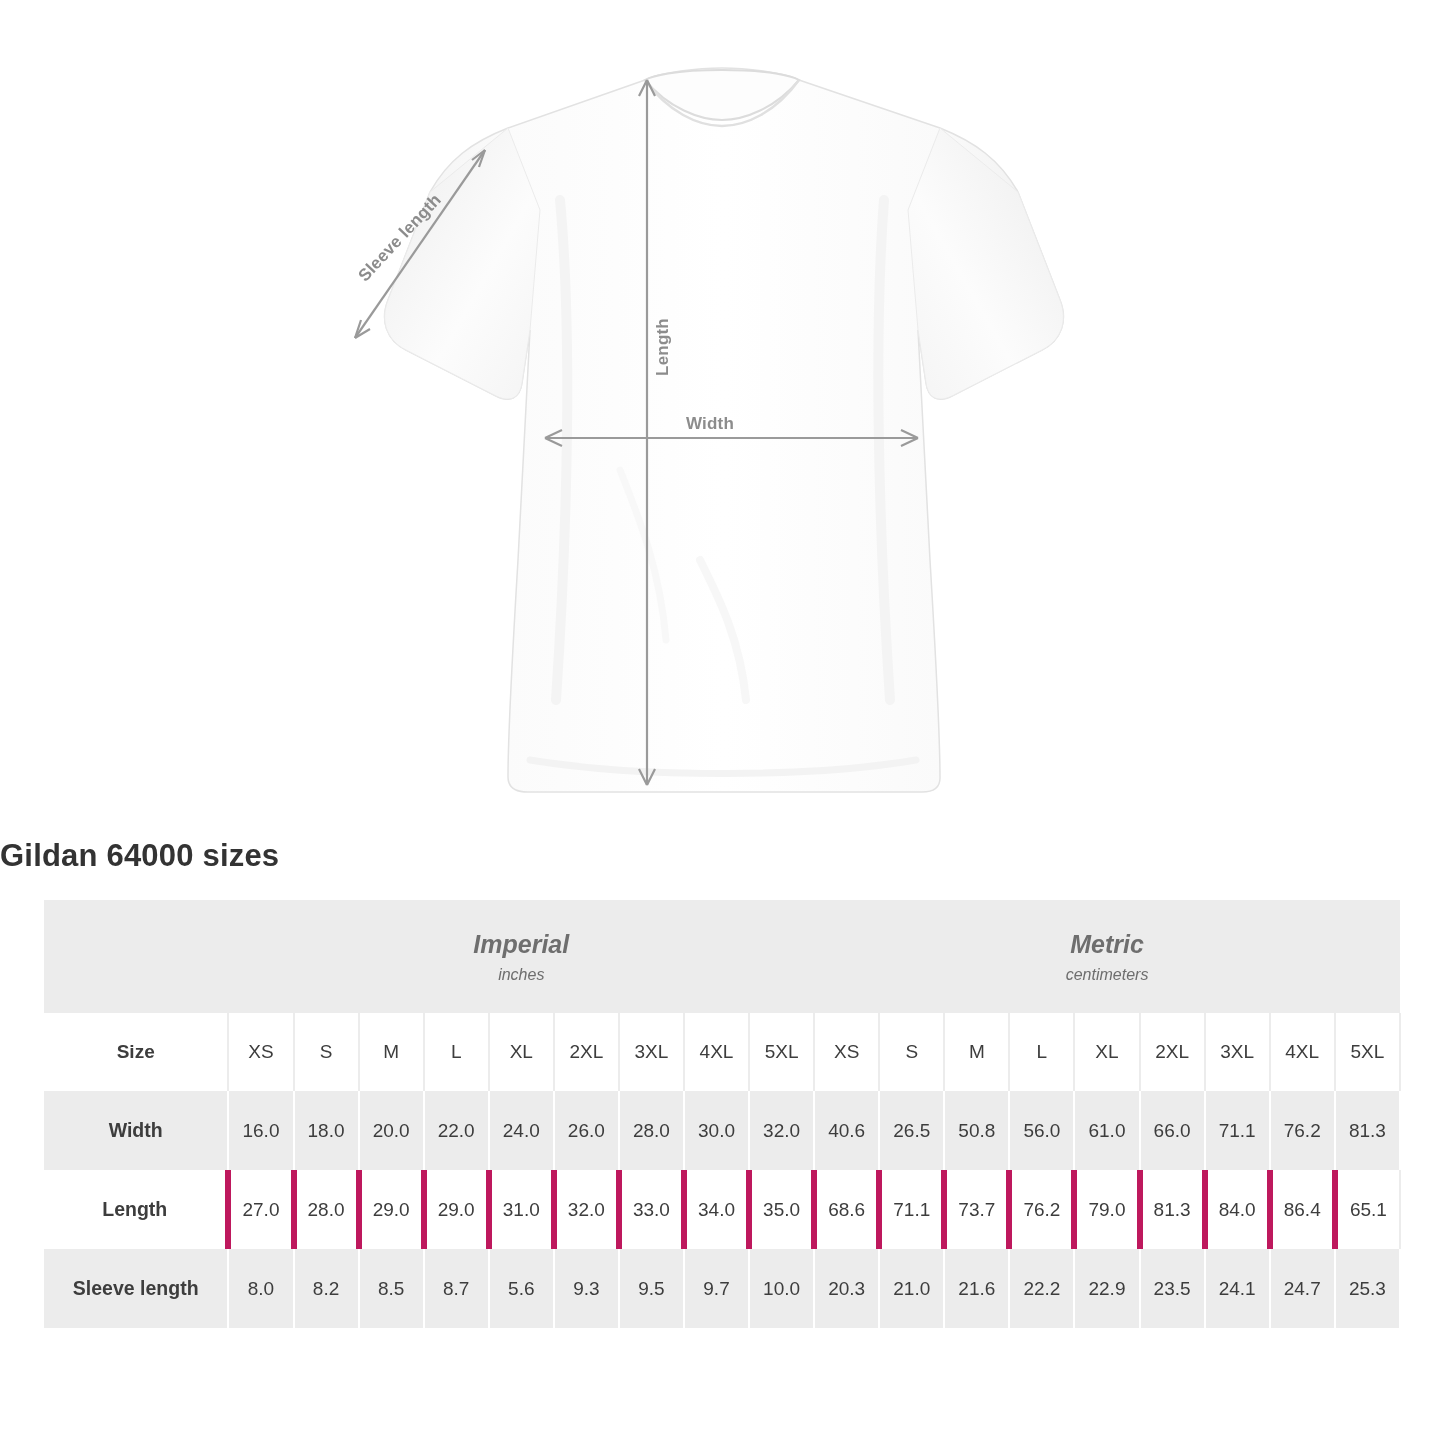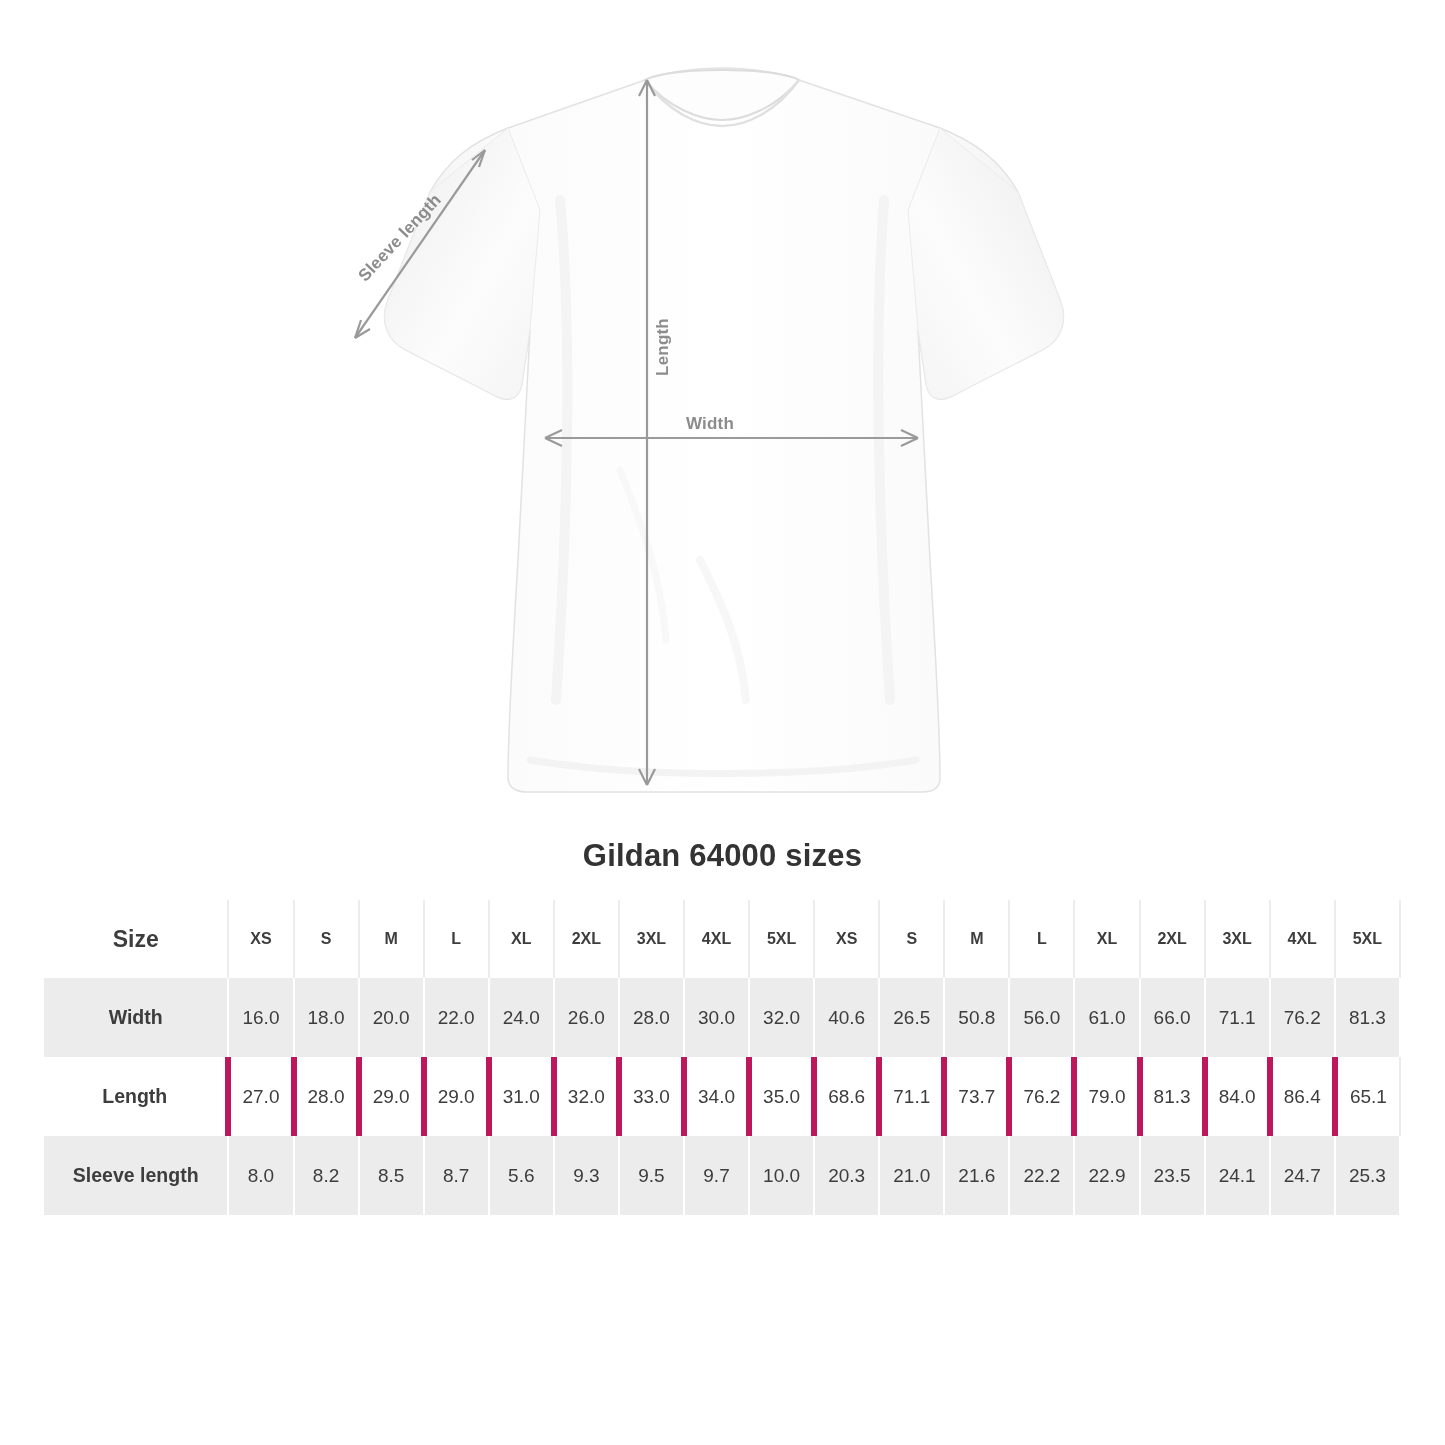--- a/index.html
+++ b/index.html
@@ -59,21 +59,20 @@
   }
   .label-width {
     left: 650px;
     top: 414px;
     width: 120px;
     text-align: center;
   }
 
   
   .title-block {
-    text-align: center;
     margin-top: 8px;
   }
   .chart-title {
     font-size: 31px;
     font-weight: bold;
     color: #333333;
     letter-spacing: 0.2px;
   }
   .chart-note {
     font-size: 17.5px;
@@ -111,26 +110,26 @@
   .unit-sub {
     font-size: 16px;
     font-style: italic;
     color: #6e6e6e;
     margin-top: 7px;
   }
 
   .head-row td {
     height: 78px;
     background: #ffffff;
-    font-size: 16px;
-    font-weight: bold;
+    font-size: 19px;
+    font-weight: normal;
     color: #3d3d3d;
   }
   .head-row td.rowhead {
-    font-size: 23px;
+    font-size: 19px;
   }
 
   .data-row td {
     height: 79px;
     font-size: 19px;
     color: #3d3d3d;
   }
   .data-row.shaded td {
     background: #ececec;
   }
@@ -247,20 +246,31 @@
     <div class="chart-title">Gildan 64000 sizes</div>
   </div>
 
   <div class="table-wrap">
     <table class="size-chart">
       <colgroup>
         <col style="width:13.6%">
         <col span="18" style="width:4.8%">
       </colgroup>
       <tbody>
+        <tr class="unit-row">
+          <td></td>
+          <td colspan="9">
+            <div class="unit-name">Imperial</div>
+            <div class="unit-sub">inches</div>
+          </td>
+          <td colspan="9">
+            <div class="unit-name">Metric</div>
+            <div class="unit-sub">centimeters</div>
+          </td>
+        </tr>
 
         <tr class="head-row">
           <td class="rowhead">Size</td>
           <td class="val">XS</td>
           <td class="val">S</td>
           <td class="val">M</td>
           <td class="val">L</td>
           <td class="val">XL</td>
           <td class="val">2XL</td>
           <td class="val">3XL</td>

